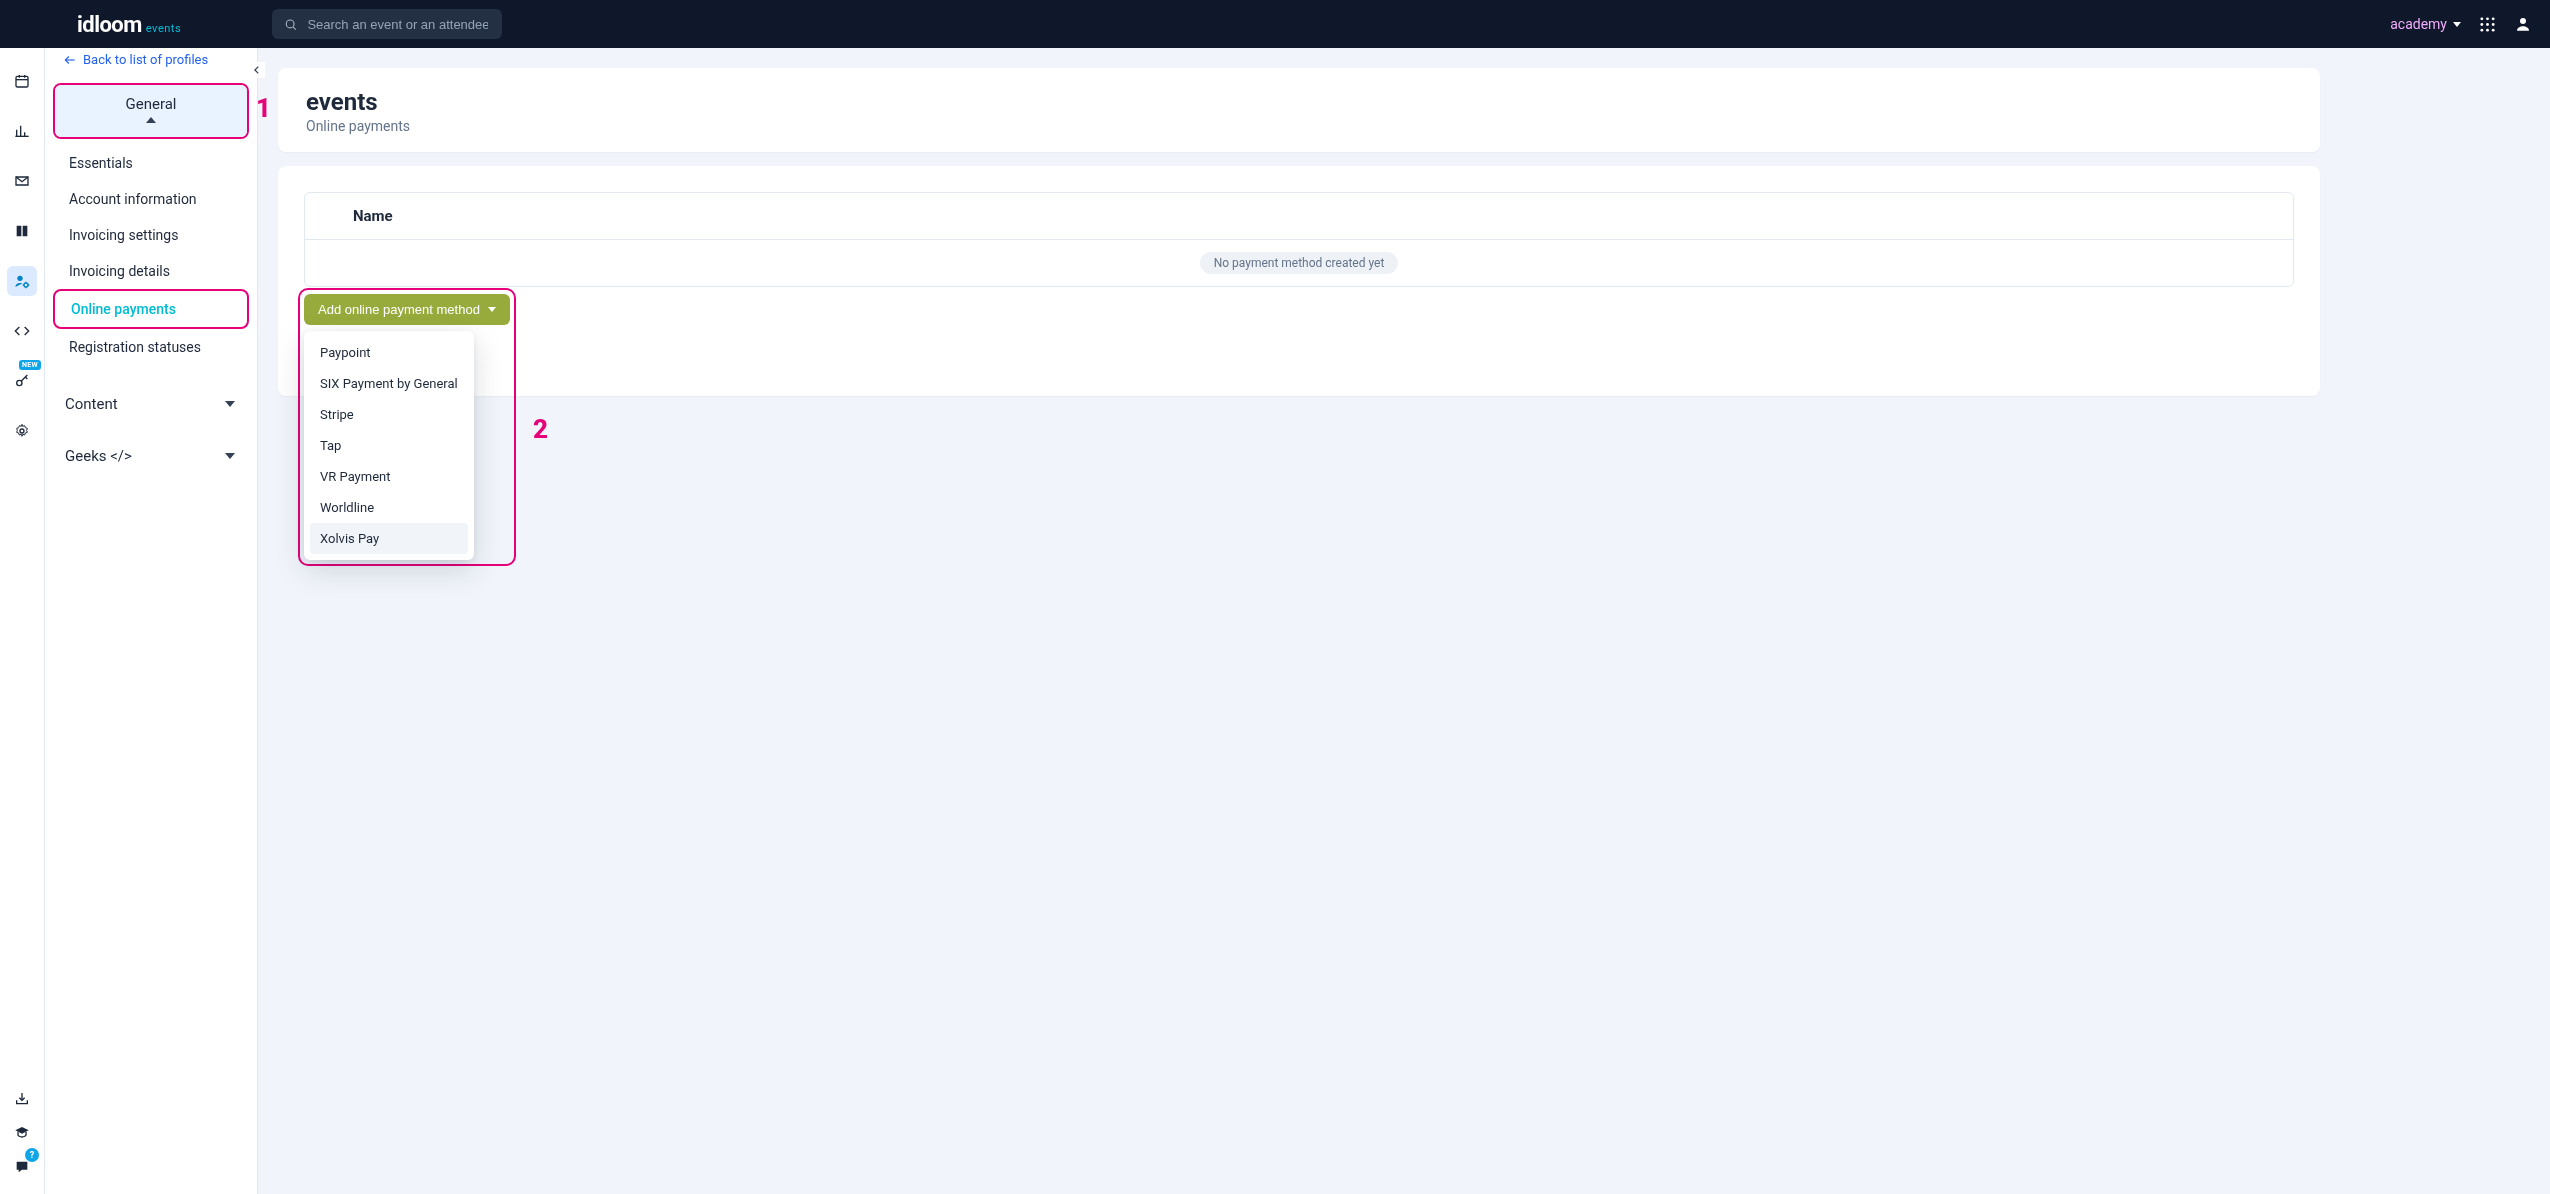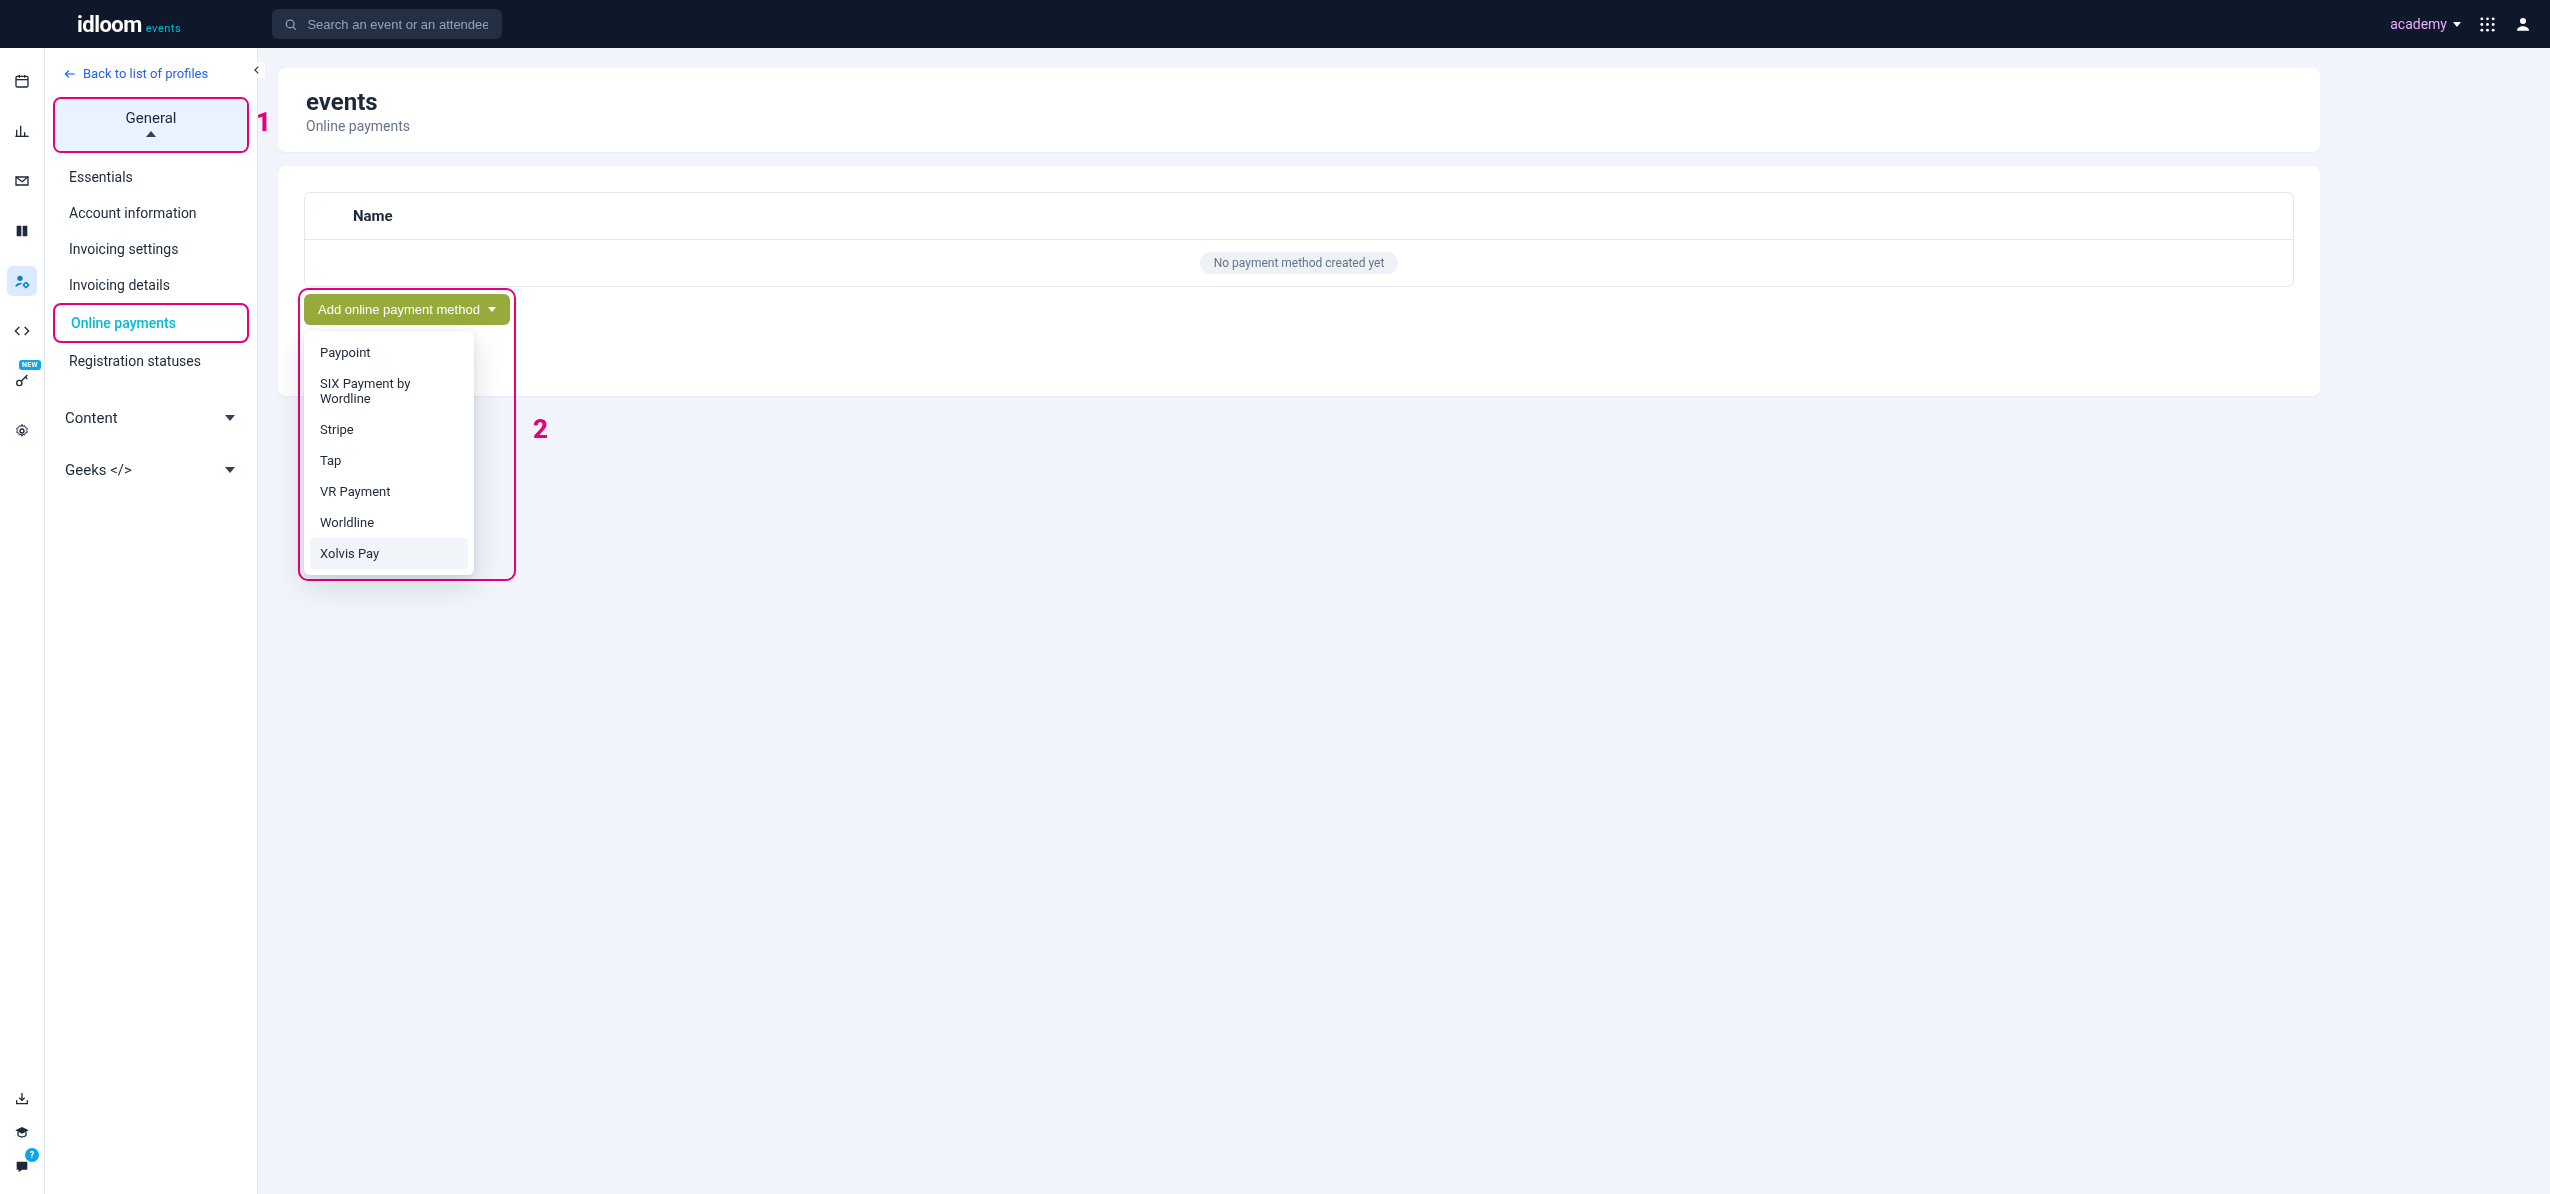--- a/index.html
+++ b/index.html
@@ -43,21 +43,21 @@
   
   .rail{width:var(--sidebar-width);background:#fff;border-right:1px solid var(--border);display:flex;flex-direction:column;align-items:center;padding-top:18px;position:relative;}
   .rail .rail-top{display:flex;flex-direction:column;align-items:center;gap:20px;width:100%;}
   .rail .rail-bottom{display:flex;flex-direction:column;align-items:center;gap:4px;width:100%;position:absolute;bottom:12px;}
   .rail-item{width:30px;height:30px;display:flex;align-items:center;justify-content:center;border-radius:6px;color:#1e293b;cursor:pointer;position:relative;}
   .rail-item.active{background:#dbeafe;color:#0284c7;}
   .rail-item .badge-new{position:absolute;top:-6px;left:12px;background:#0ea5e9;color:#fff;font-size:7px;font-weight:700;padding:1px 3px;border-radius:3px;letter-spacing:.3px;}
   .rail-item .badge-q{position:absolute;top:-4px;right:-2px;width:14px;height:14px;background:#0ea5e9;color:#fff;font-size:9px;font-weight:700;display:flex;align-items:center;justify-content:center;border-radius:50%;}
 
   
-  .secnav{width:var(--secnav-width);background:#fff;border-right:1px solid var(--border);position:relative;padding-top:14px;}
+  .secnav{width:var(--secnav-width);background:#fff;border-right:1px solid var(--border);position:relative;padding-top:0;}
   .secnav .collapse-handle{position:absolute;top:14px;right:-8px;width:16px;height:16px;cursor:pointer;display:flex;align-items:center;justify-content:center;background:#fff;}
   .back-link{display:flex;align-items:center;gap:6px;color:var(--blue-link);font-size:13px;padding:4px 18px 16px;cursor:pointer;}
 
   .borderbox{border:2px solid var(--accent-pink);border-radius:8px;margin:0 8px;position:relative;}
   .call-num{position:absolute;font-weight:800;color:var(--accent-pink);}
   .call-1{right:-24px;top:8px;font-size:26px;}
 
   .section-toggle{display:flex;align-items:center;justify-content:space-between;padding:10px 12px;border-radius:6px;cursor:pointer;font-size:15px;color:var(--text);}
   .section-toggle.expanded{background:var(--highlight-bg);flex-direction:column;}
   .section-toggle .chevron{width:14px;height:14px;display:flex;align-items:center;justify-content:center;}
@@ -296,21 +296,21 @@
         <div class="borderbox2" style="position:relative;">
           <span class="call-num call-2">2</span>
 
           <button class="dd-btn">
             <span>Add online payment method</span>
             <span class="tri"></span>
           </button>
 
           <div class="dd-menu">
             <div class="dd-item">Paypoint</div>
-            <div class="dd-item">SIX Payment by Wordline</div>
+            <div class="dd-item">SIX Payment by General</div>
             <div class="dd-item">Stripe</div>
             <div class="dd-item">Tap</div>
             <div class="dd-item">VR Payment</div>
             <div class="dd-item">Worldline</div>
             <div class="dd-item hover">Xolvis Pay</div>
           </div>
         </div>
       </div>
 
     </div>

